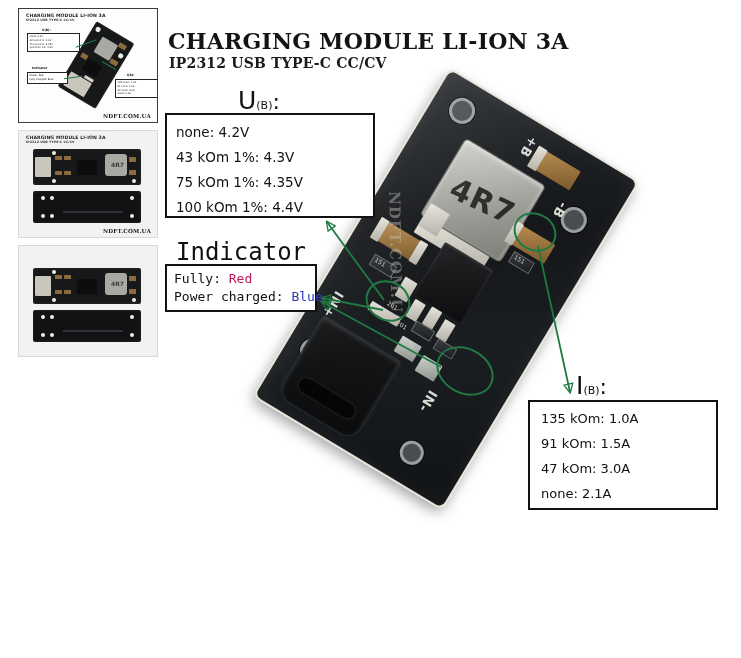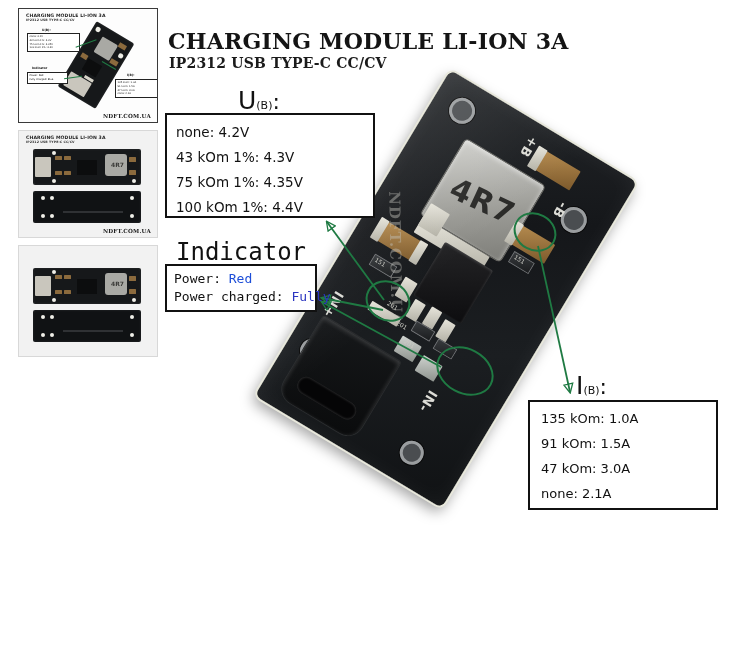--- a/index.html
+++ b/index.html
@@ -91,21 +91,21 @@
     color:#111; white-space:nowrap;
     font-family:"DejaVu Sans", sans-serif;
   }
 
   #box-voltage { left:165px; top:113px; width:210px; height:105px; padding:9px 0 0 9px; }
   #box-voltage .row { font-size:13.5px; margin-bottom:9px; }
 
   #box-indicator { left:165px; top:264px; width:152px; height:48px; padding:5px 0 0 7px; }
   #box-indicator .row { font-size:13px; margin-bottom:3px;
     font-family:"DejaVu Sans Mono", monospace; }
-  .v-red  { color:#1d4ed8; }
+  .v-red  { color:#be185d; }
   .v-blue { color:#2b35c0; }
 
   #box-current { left:528px; top:400px; width:190px; height:110px; padding:9px 0 0 11px; }
   #box-current .row { font-size:13px; margin-bottom:10px; }
 
   
   #board-photo {
     position:absolute; left:258px; top:58px; width:420px; height:480px;
   }
   .pcb {
@@ -393,26 +393,26 @@
     <div class="row">none: 4.2V</div>
     <div class="row">43 kOm 1%: 4.3V</div>
     <div class="row">75 kOm 1%: 4.35V</div>
     <div class="row">100 kOm 1%: 4.4V</div>
   </div>
 
   <div class="hdr-indicator">Indicator</div>
 
   <div class="infobox" id="box-indicator">
     <div class="row">
-      <span>Power:</span>
+      <span>Fully:</span>
       <span class="v-red">Red</span>
     </div>
     <div class="row">
       <span>Power charged:</span>
-      <span class="v-blue">Fully</span>
+      <span class="v-blue">Blue</span>
     </div>
   </div>
 
   <div class="sym-label" style="left:576px;top:371px;">
     <span class="big">I</span><span class="sub">(B)</span><span class="colon">:</span>
   </div>
 
   <div class="infobox" id="box-current">
     <div class="row">135 kOm: 1.0A</div>
     <div class="row">91 kOm: 1.5A</div>

